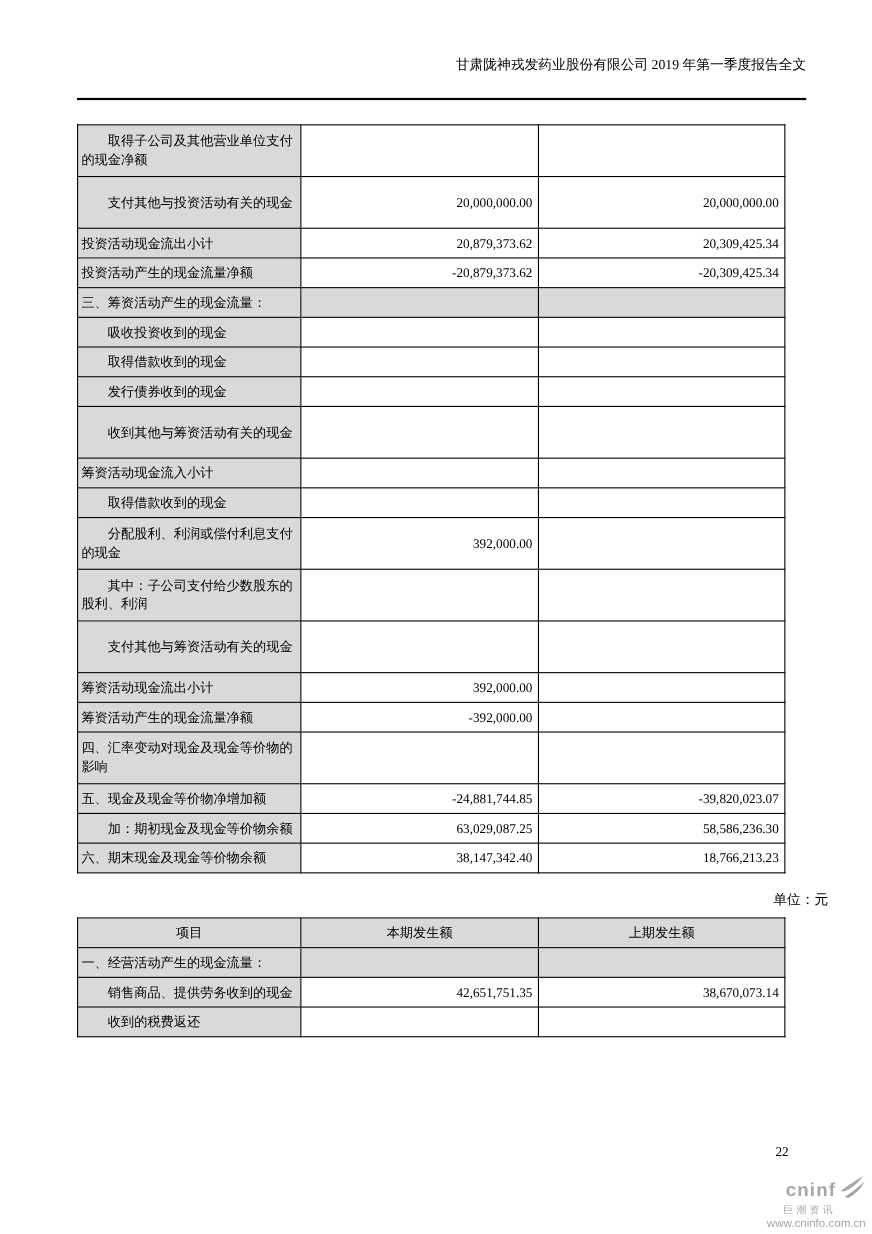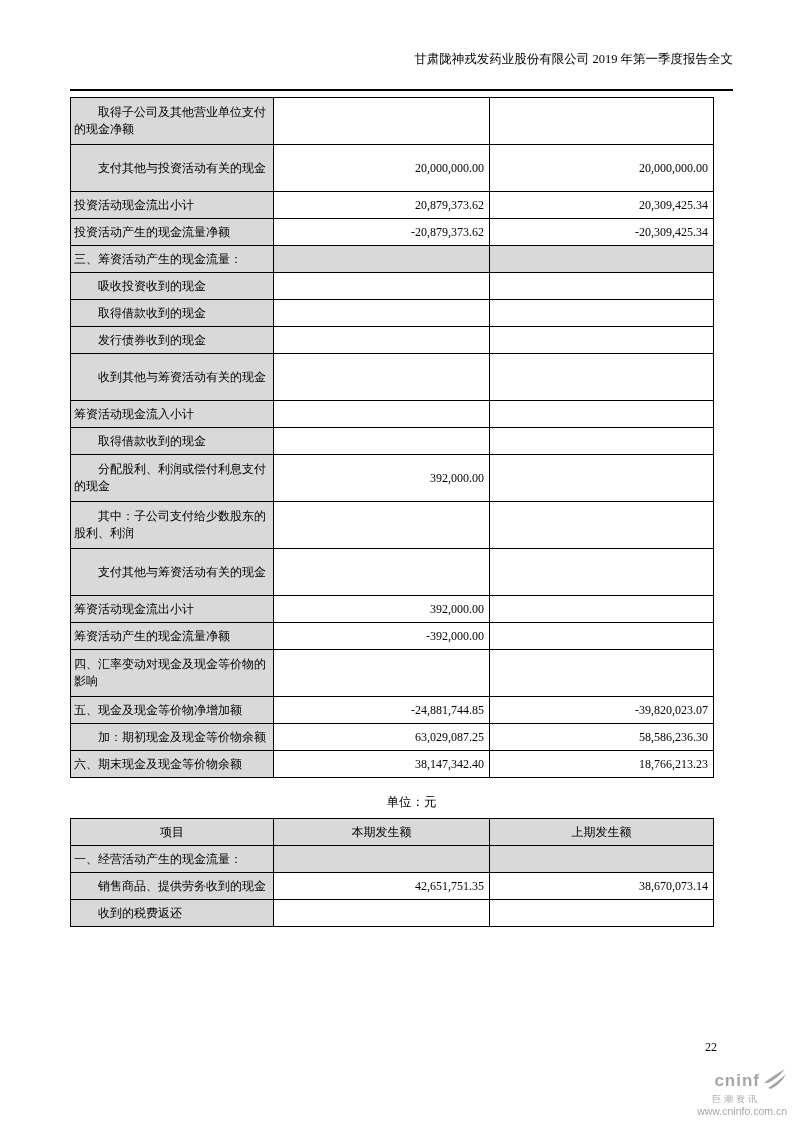--- a/index.html
+++ b/index.html
@@ -16,21 +16,21 @@
     text-align:right;
     font-size:12.5px;
     line-height:18px;
     padding-bottom:21px;
     border-bottom:2px solid #000;
   }
   table.fin {
     border-collapse:collapse;
     width:643px;
     table-layout:fixed;
-    margin-top:6px;
+    margin-top:22px;
   }
   table.fin col.c1 { width:203px; }
   table.fin col.c2 { width:216px; }
   table.fin col.c3 { width:224px; }
   table.fin td, table.fin th {
     border:1px solid #000;
     font-size:12px;
     line-height:17px;
     height:27px;
     padding:2px 4px;
@@ -54,21 +54,21 @@
   }
   .section-heading {
     margin-top:24px;
     font-size:14px;
     font-weight:bold;
     letter-spacing:0.5px;
   }
   .unit-line {
     margin-top:16px;
     margin-right:-20px;
-    text-align:center;
+    text-align:right;
     font-size:12.5px;
   }
   .unit-line + table.fin { margin-top:7px; }
   .page-number {
     position:absolute;
     top:1040px;
     right:76px;
     font-size:12px;
   }
   .cninfo-logo {

